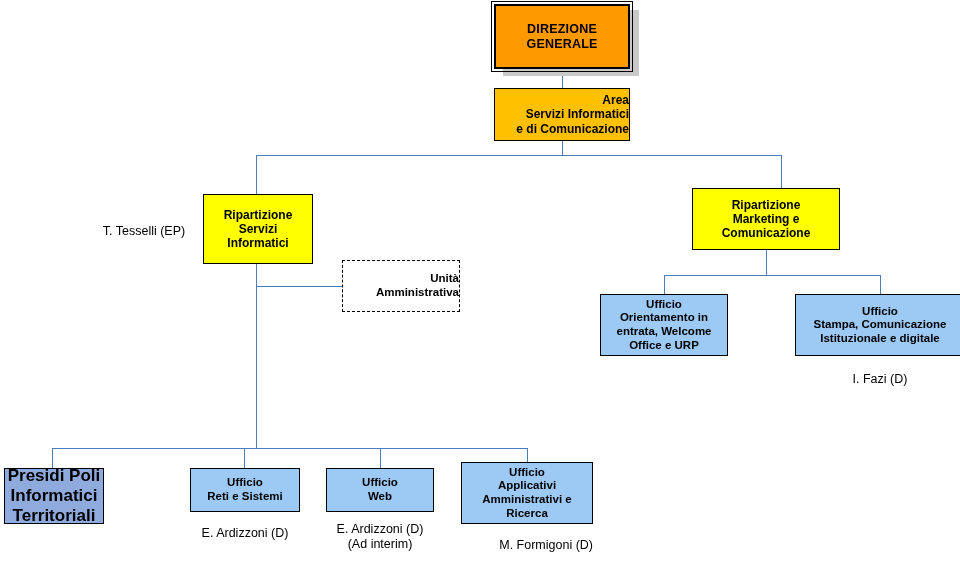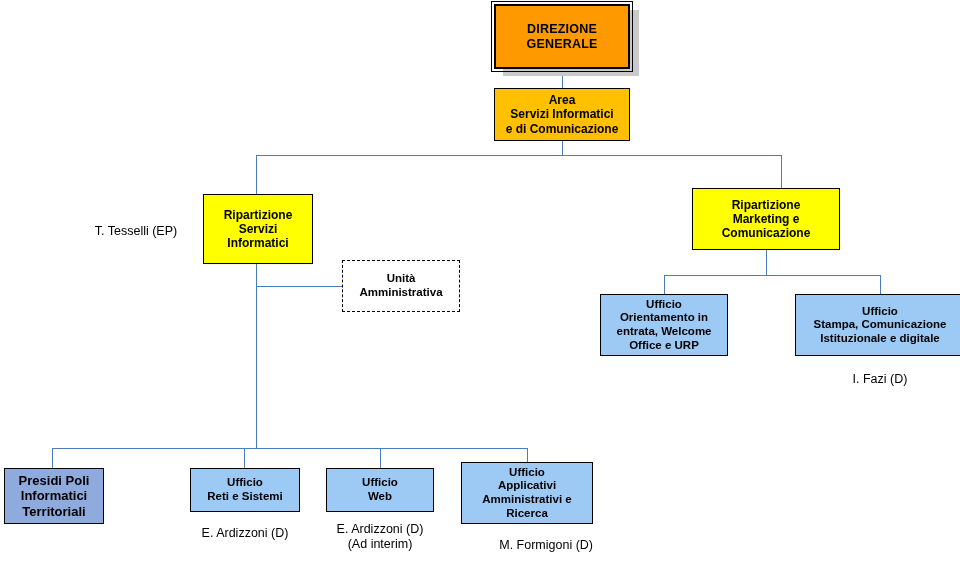--- a/index.html
+++ b/index.html
@@ -80,30 +80,31 @@
     background: #9DC9F5;
     border: 1px solid #000000;
     font-size: 11.5px;
     z-index: 3;
   }
 
   
   .node-steel {
     background: #8FAADC;
     border: 1px solid #000000;
-    font-size: 13px;
+    font-size: 17px;
     z-index: 3;
   }
 
   
   .node-dashed {
     background: #FFFFFF;
     border: 1px dashed #000000;
     font-size: 11.5px;
     z-index: 3;
+    text-align: right;
   }
 
   
   .caption {
     position: absolute;
     color: #000000;
     font-weight: normal;
     font-size: 12.5px;
     line-height: 1.22;
     text-align: center;
@@ -138,32 +139,32 @@
   <div class="conn v" style="left:664px; top:275px; height:19px;"></div>
   <div class="conn v" style="left:880px; top:275px; height:19px;"></div>
 
   <div class="root-shadow" style="left:503px; top:10px; width:136px; height:66px;"></div>
 
   <div class="node node-root" style="left:494px; top:4px; width:136px; height:65px;">
     <span class="nlabel">DIREZIONE
 GENERALE</span>
   </div>
 
-  <div class="node node-area" style="left:494px; top:88px; width:136px; height:53px;">
+  <div class="node node-area" style="left:494px; top:88px; width:136px; height:53px;text-align:right;">
     <span class="nlabel">Area
 Servizi Informatici
 e  di Comunicazione</span>
   </div>
 
   <div class="node node-yellow" style="left:203px; top:194px; width:110px; height:70px;">
     <span class="nlabel">Ripartizione
 Servizi
 Informatici</span>
   </div>
-  <div class="caption" style="left:80px; top:224px; width:112px;">T. Tesselli (EP)</div>
+  <div class="caption" style="left:88px; top:224px; width:112px;">T. Tesselli (EP)</div>
 
   <div class="node node-yellow" style="left:692px; top:188px; width:148px; height:62px;">
     <span class="nlabel">Ripartizione
 Marketing e
 Comunicazione</span>
   </div>
 
   <div class="node node-dashed" style="left:342px; top:260px; width:118px; height:52px;">
     <span class="nlabel">Unità
 Amministrativa</span>

